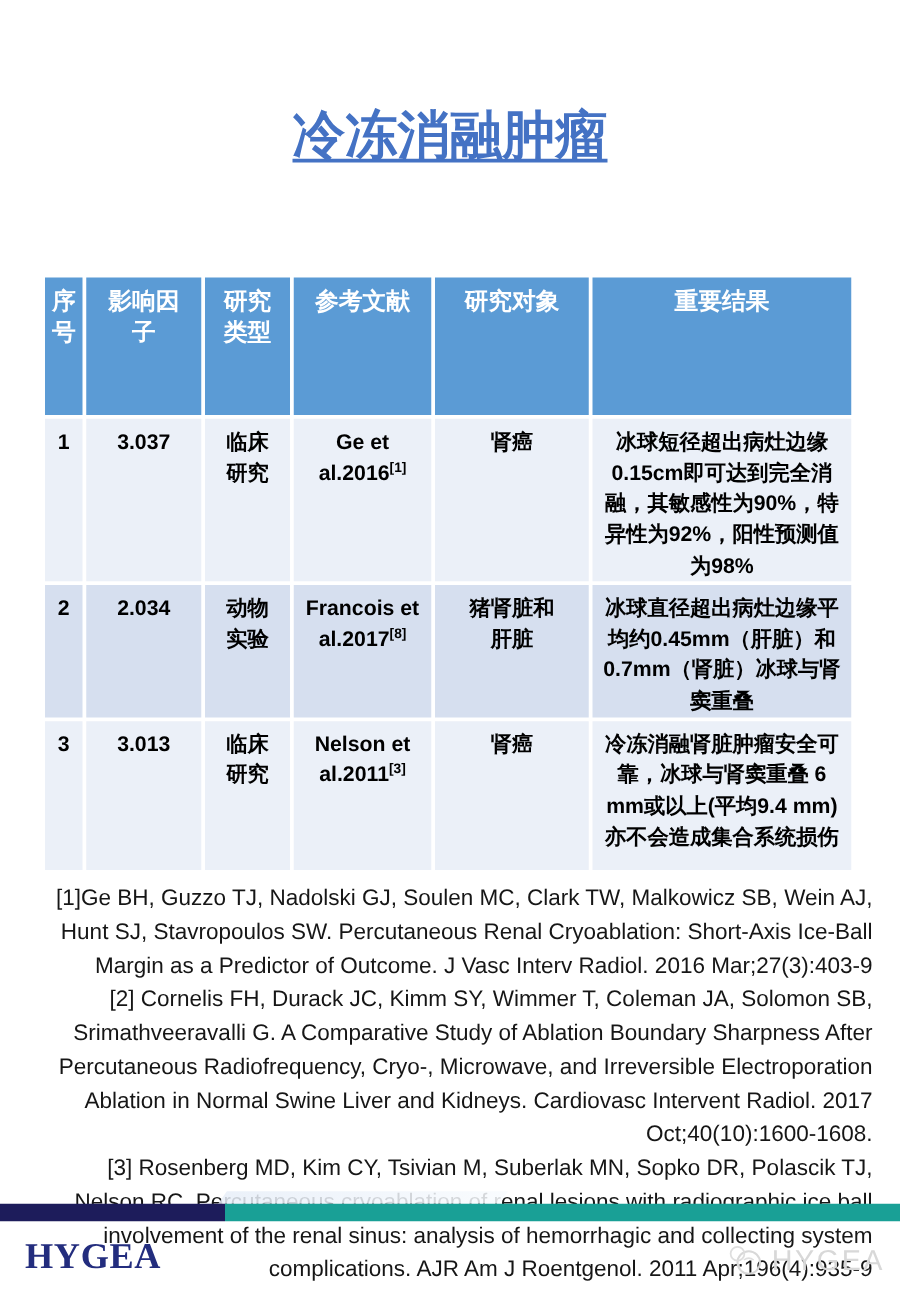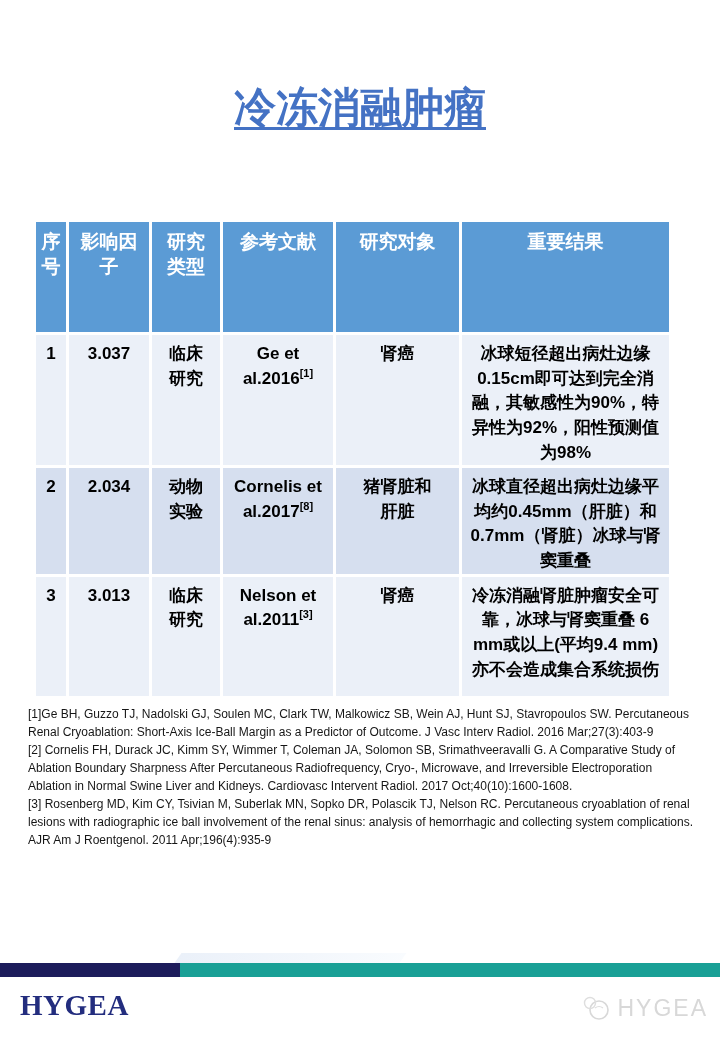--- a/index.html
+++ b/index.html
@@ -34,33 +34,33 @@
     font-size:17px; font-weight:bold; color:#000000;
     vertical-align:top; text-align:center; padding:7px 4px 0; line-height:1.45;
   }
   .band-light td { background:var(--band_light,#EBF0F8); }
   .band-dark  td { background:var(--band_dark,#D6DFEF); }
   .hrow { height:110px; }
   .r1 { height:123px; }
   .r2 { height:102px; }
   .r3 { height:119px; }
   .c0 { width:30px; }
-  .c1 { width:80px; }
+  .c1 { width:92px; }
   .c2 { width:68px; }
   .c3 { width:110px; }
   .c4 { width:123px; }
   .c5 { width:207px; }
   .pre { white-space:pre-line; }
   .result { line-height:1.55; padding:7px 6px 0; }
   .refsup { font-size:11px; vertical-align:super; line-height:0; }
 
   
   .footnotes {
     position:absolute; left:28px; top:705px; width:670px;
-    font-size:12px; line-height:1.5; color:#161616; font-weight:normal;
+    font-size:18px; line-height:1.5; color:#161616; font-weight:normal;text-align:right;
   }
   .footnotes p { margin:0; }
 
   
   .accent-strip {
     position:absolute; left:178px; top:953px; width:225px; height:10px;
     background:linear-gradient(90deg,#e7eef8,#f8fbfe); opacity:.85;
     transform:skewX(-35deg);
   }
   .footer-bar { position:absolute; left:0; top:963px; width:720px; height:14px; display:flex; }
@@ -111,21 +111,21 @@
 al.2016</span><span class="refsup">[1]</span></td>
       <td class="c4 pre">肾癌</td>
       <td class="c5 result">冰球短径超出病灶边缘0.15cm即可达到完全消融，其敏感性为90%，特异性为92%，阳性预测值为98%</td>
     </tr>
 
     <tr class="r2 band-dark">
       <td class="c0">2</td>
       <td class="c1">2.034</td>
       <td class="c2 pre">动物
 实验</td>
-      <td class="c3"><span class="pre">Cornelis et
+      <td class="c3"><span class="pre">Francois et
 al.2017</span><span class="refsup">[8]</span></td>
       <td class="c4 pre">猪肾脏和
 肝脏</td>
       <td class="c5 result">冰球直径超出病灶边缘平均约0.45mm（肝脏）和0.7mm（肾脏）冰球与肾窦重叠</td>
     </tr>
 
     <tr class="r3 band-light">
       <td class="c0">3</td>
       <td class="c1">3.013</td>
       <td class="c2 pre">临床

